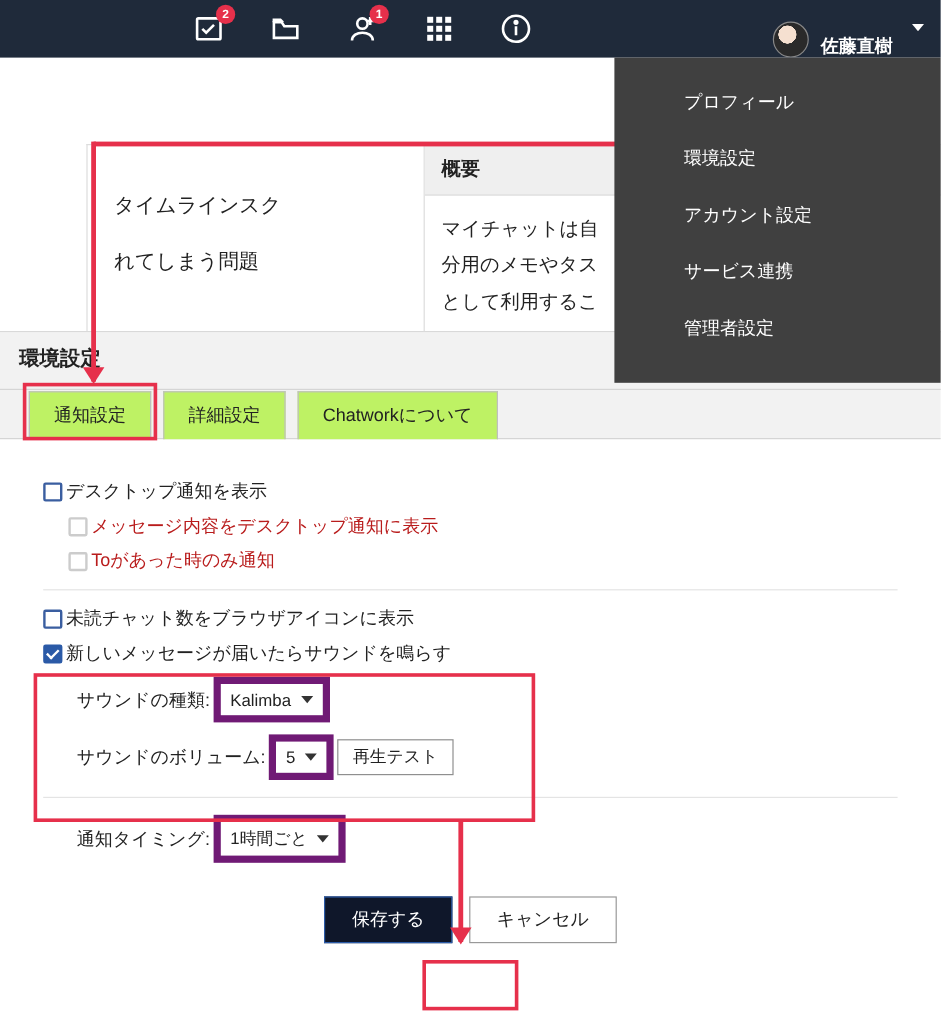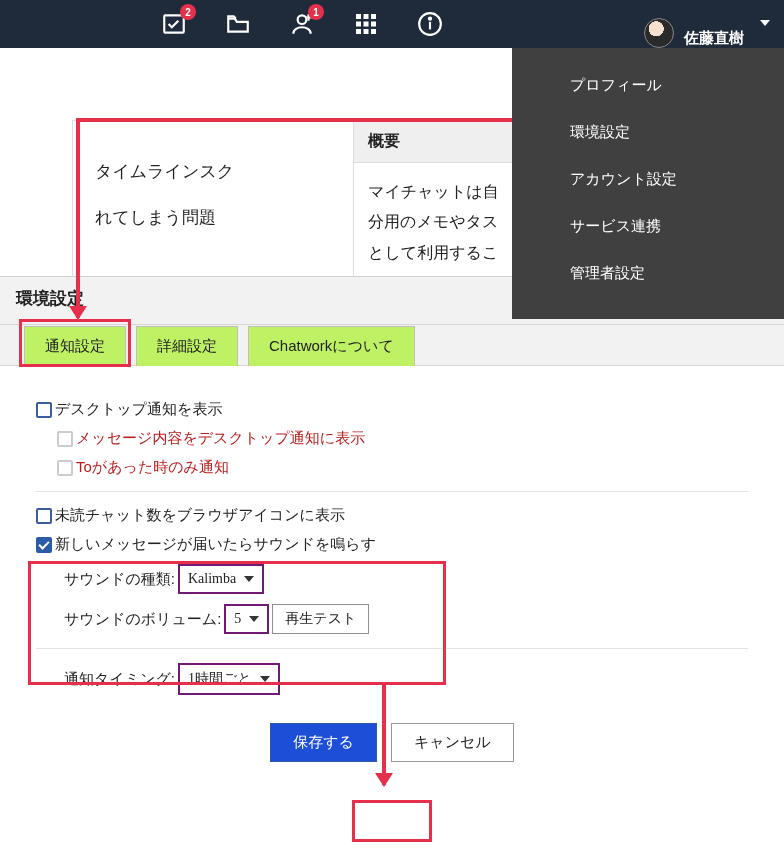--- a/index.html
+++ b/index.html
@@ -35,26 +35,26 @@
   .tab { background: #bef264; border: 1px solid #bfbfbf; border-bottom: none; padding: 10px 20px; font-size: 15px; cursor: pointer; position: relative; top: 1px; }
   .tab:first-child { }
   .modal-body { padding: 24px 36px 8px 36px; }
   .row { display: flex; align-items: center; gap: 3px; margin: 10px 0; font-size: 15px; }
   .row.sub { margin-left: 21px; color: #b91c1c; }
   .row.sub .chk { border-color: #ccc; }
   .chk { width: 16px; height: 16px; border: 2px solid #3a5ea0; border-radius: 2px; background: #fff; display: inline-flex; align-items: center; justify-content: center; flex-shrink: 0; }
   .chk.checked { background: #2b5aa7; border-color: #2b5aa7; }
   .chk.checked::after { content: ""; width: 4px; height: 8px; border: solid #fff; border-width: 0 2px 2px 0; transform: rotate(45deg); margin-top: -2px; }
   .chk.disabled { border-color: #ccc; }
-  .sel { border: 2px solid #701a75; padding: 5px 8px; font-size: 14px; display: inline-flex; align-items: center; gap: 8px; background: #fff; font-family: Liberation Serif, serif; }
+  .sel { border: 6px solid #701a75; padding: 5px 8px; font-size: 14px; display: inline-flex; align-items: center; gap: 8px; background: #fff; }
   .sel::after { content: ""; width: 0; height: 0; border-left: 5px solid transparent; border-right: 5px solid transparent; border-top: 6px solid #333; }
   .playbtn { border: 1px solid #8f8f8f; padding: 5px 12px; font-size: 14px; background: #fff; }
   .btns { display: flex; justify-content: center; gap: 14px; padding: 10px 0 18px 0; }
   .btn { padding: 9px 22px; font-size: 15px; border: 1px solid #999; background: #fff; cursor: pointer; }
-  .btn.primary { background: #1d4ed8; color: #fff; border-color: #2b5aa7; }
+  .btn.primary { background: #0f172a; color: #fff; border-color: #2b5aa7; }
   hr.sep { border: none; border-top: 1px solid #e4e4e4; margin: 14px 0; }
 
   
   .arrow-v { position: absolute; width: 4px; background: #e6304b; }
   .arrow-v::after { content: ""; position: absolute; bottom: -2px; left: -7px; width: 0; height: 0; border-left: 9px solid transparent; border-right: 9px solid transparent; border-top: 14px solid #e6304b; }
   .arrow-h { position: absolute; height: 4px; background: #e6304b; }
 
   svg { display: block; }
 </style>
 </head>

